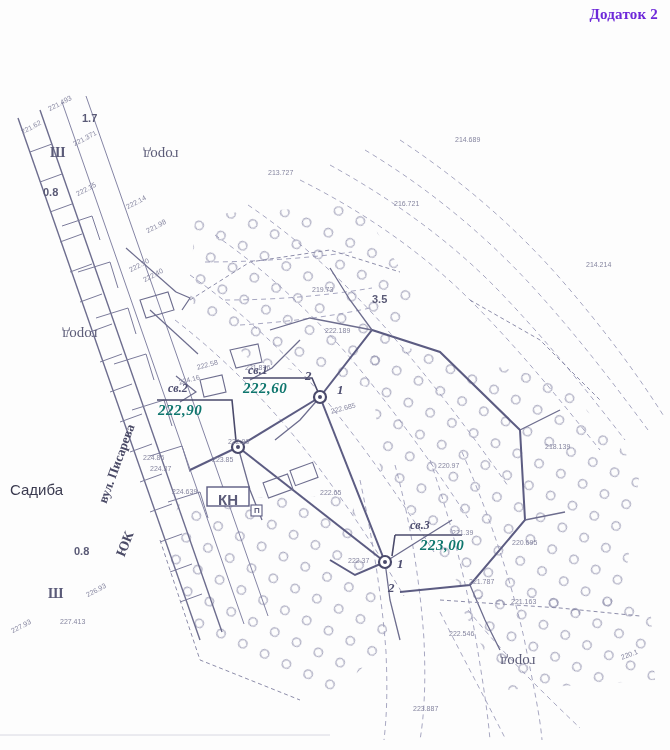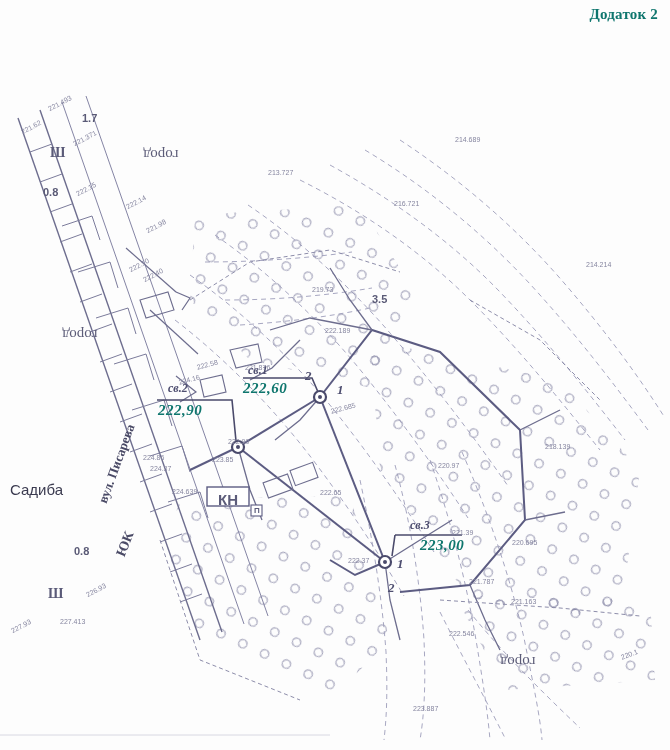--- a/index.html
+++ b/index.html
@@ -24,21 +24,21 @@
     width: 670px;
     height: 750px;
   }
   .doc-title {
     position: absolute;
     right: 12px;
     top: 6px;
     font-family: "Liberation Serif", serif;
     font-weight: bold;
     font-size: 15px;
-    color: #0f766e;
+    color: #6d28d9;
     letter-spacing: 0.2px;
   }
   .lbl {
     position: absolute;
     font-family: "Liberation Sans", sans-serif;
     color: #6b6b85;
     white-space: nowrap;
     pointer-events: none;
   }
   .elev-sm {

